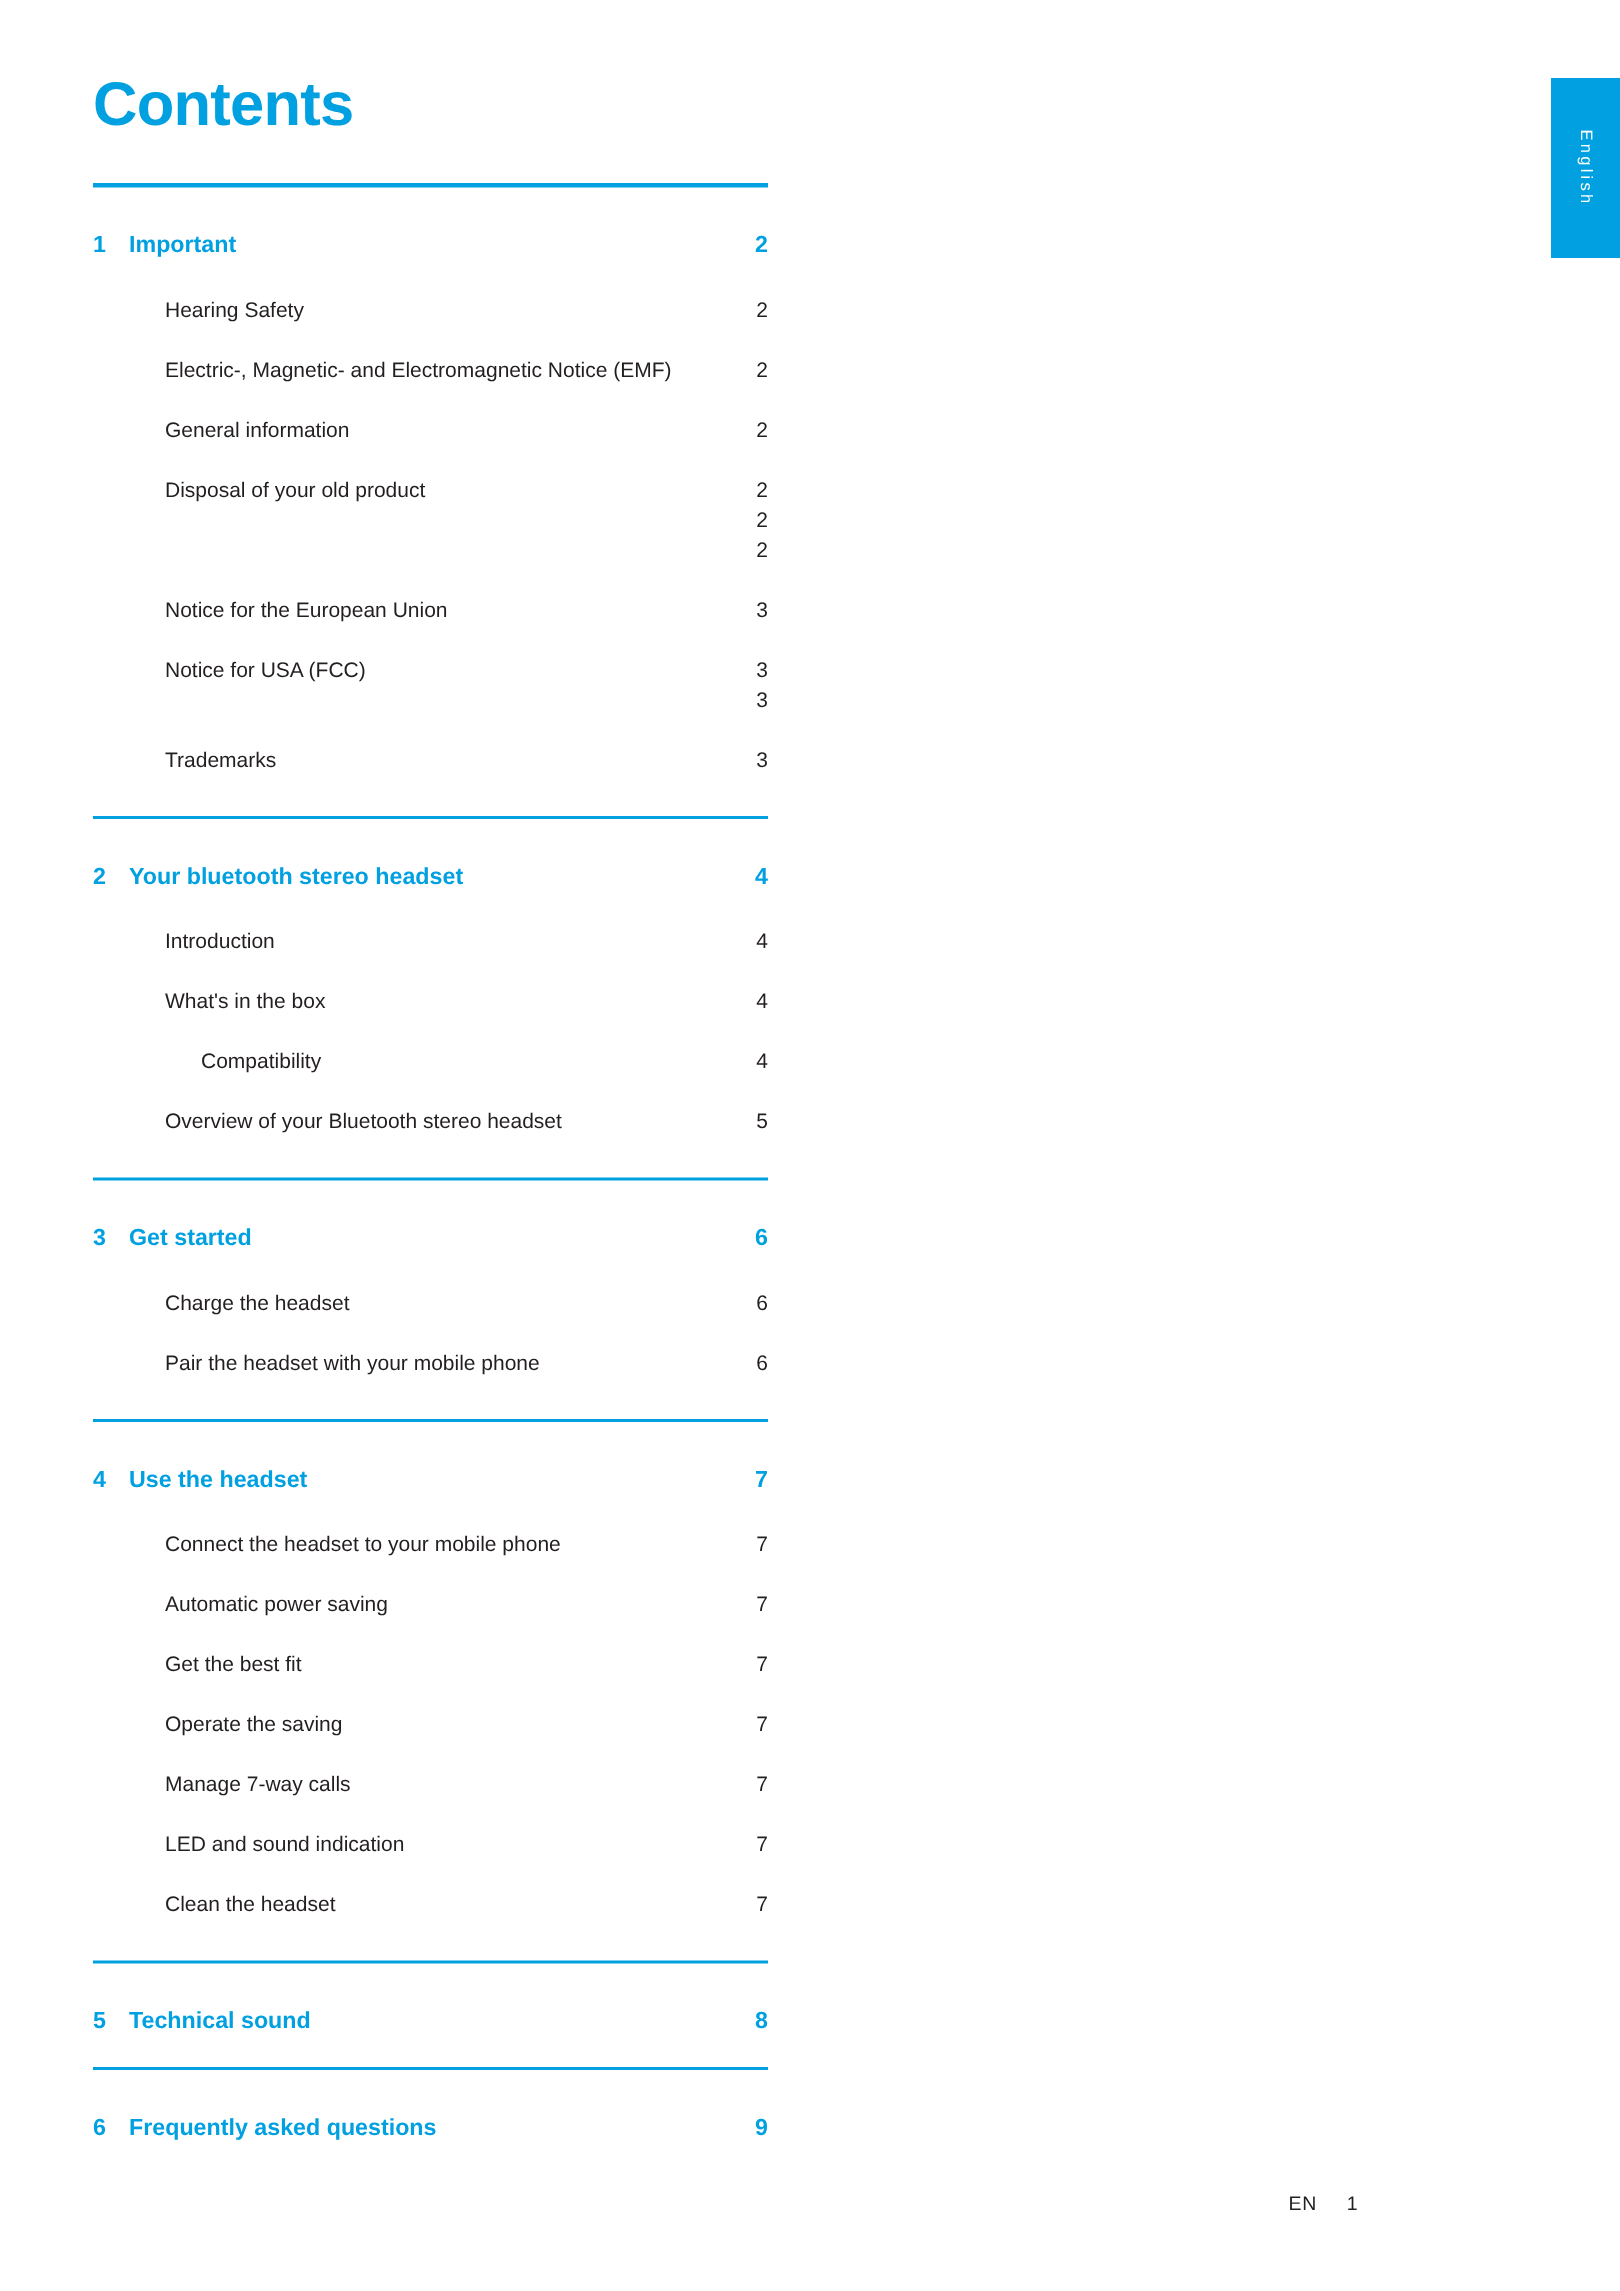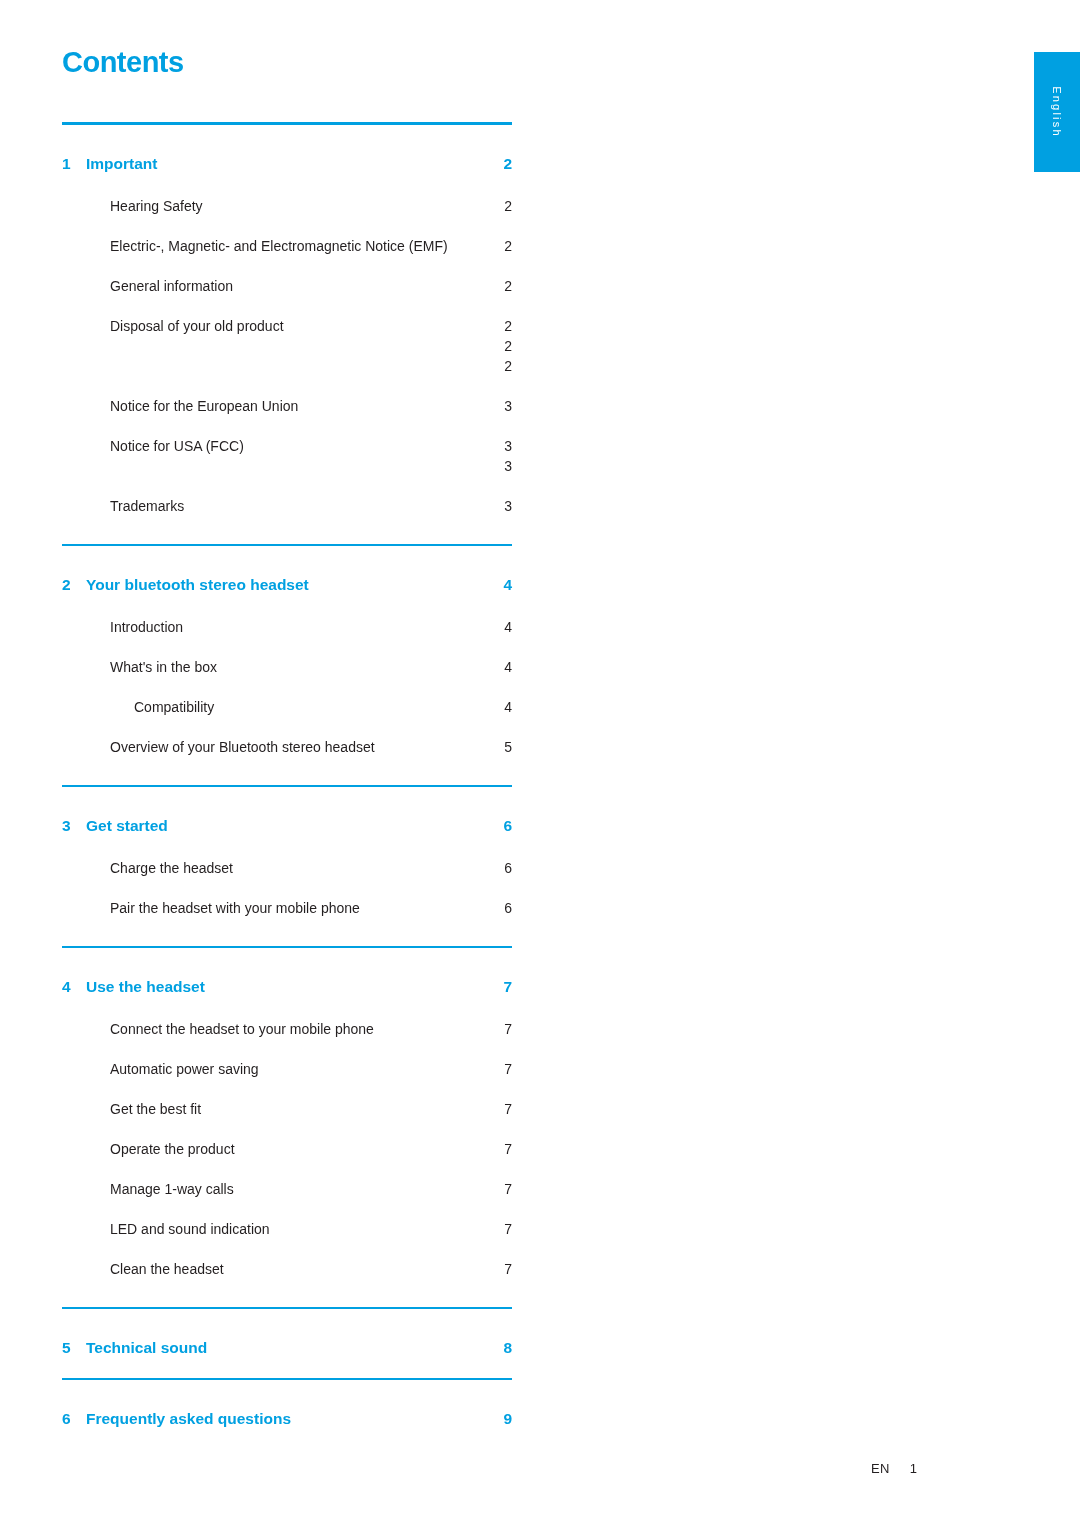--- a/index.html
+++ b/index.html
@@ -43,21 +43,21 @@
     align-items: center;
     justify-content: center;
     white-space: nowrap;
   }
 
   
   .toc-title {
     position: absolute;
     left: 62px;
     top: 46px;
-    font-size: 29px;
+    font-size: 41px;
     color: #00a0e1;
     font-weight: bold;
     letter-spacing: -0.5px;
   }
 
   
   .toc {
     position: absolute;
     left: 62px;
     top: 122px;
@@ -127,21 +127,20 @@
     height: 10px;
   }
 
   
   .footer {
     position: absolute;
     left: 0;
     top: 1461px;
     width: 960px;
     height: 20px;
-    margin-left: 12px;
   }
   .footer .en {
     position: absolute;
     right: 82px;
     top: 0;
     font-size: 13px;
     color: #231f20;
     letter-spacing: 0.5px;
   }
   .footer .pg {
@@ -288,26 +287,26 @@
           <span class="label">Automatic power saving</span>
           <span class="page-no">7</span>
         </div>
         <div class="row item">
           <span class="num"></span>
           <span class="label">Get the best fit</span>
           <span class="page-no">7</span>
         </div>
         <div class="row item">
           <span class="num"></span>
-          <span class="label">Operate the product</span>
-          <span class="page-no">7</span>
-        </div>
-        <div class="row item">
-          <span class="num"></span>
-          <span class="label">Manage 1-way calls</span>
+          <span class="label">Operate the saving</span>
+          <span class="page-no">7</span>
+        </div>
+        <div class="row item">
+          <span class="num"></span>
+          <span class="label">Manage 7-way calls</span>
           <span class="page-no">7</span>
         </div>
         <div class="row item">
           <span class="num"></span>
           <span class="label">LED and sound indication</span>
           <span class="page-no">7</span>
         </div>
         <div class="row item">
           <span class="num"></span>
           <span class="label">Clean the headset</span>

